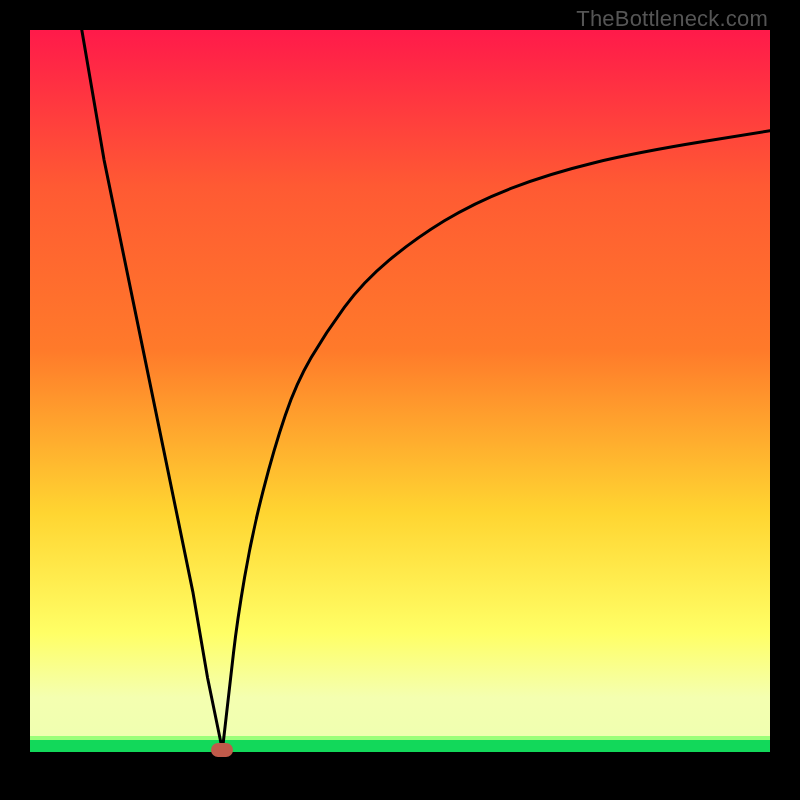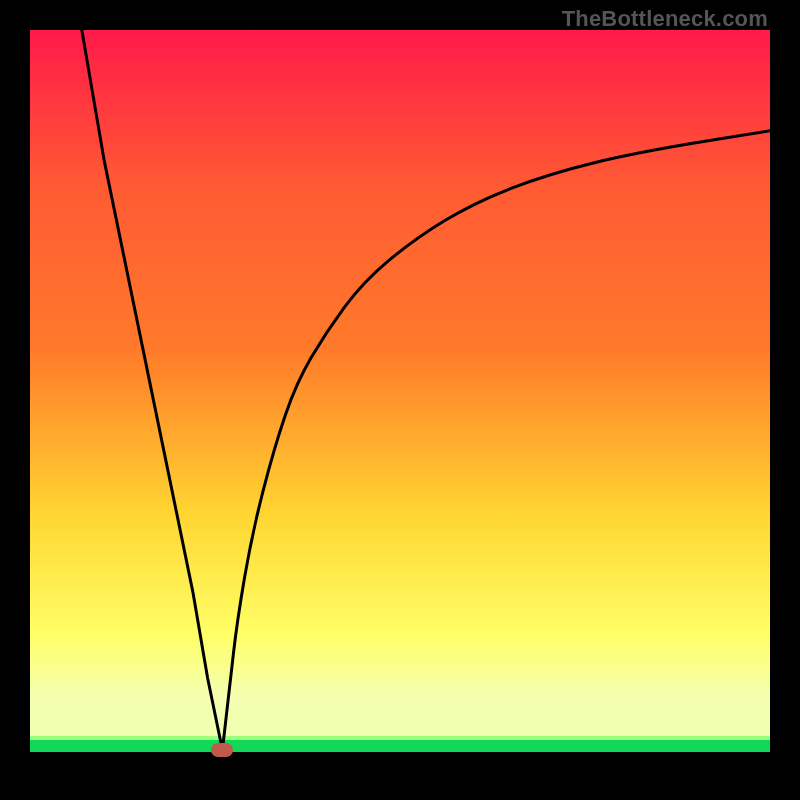--- a/index.html
+++ b/index.html
@@ -25,21 +25,21 @@
     top: 0;
     width: 740px;
     height: 740px;
   }
   .watermark {
     position: absolute;
     top: 6px;
     right: 32px;
     font-size: 22px;
     color: #555;
-    font-weight: 700;
+    font-weight: 400;
     letter-spacing: 0.2px;
     z-index: 20;
   }
   svg {
     display: block;
   }
   .dot {
     position: absolute;
     width: 22px;
     height: 14px;

